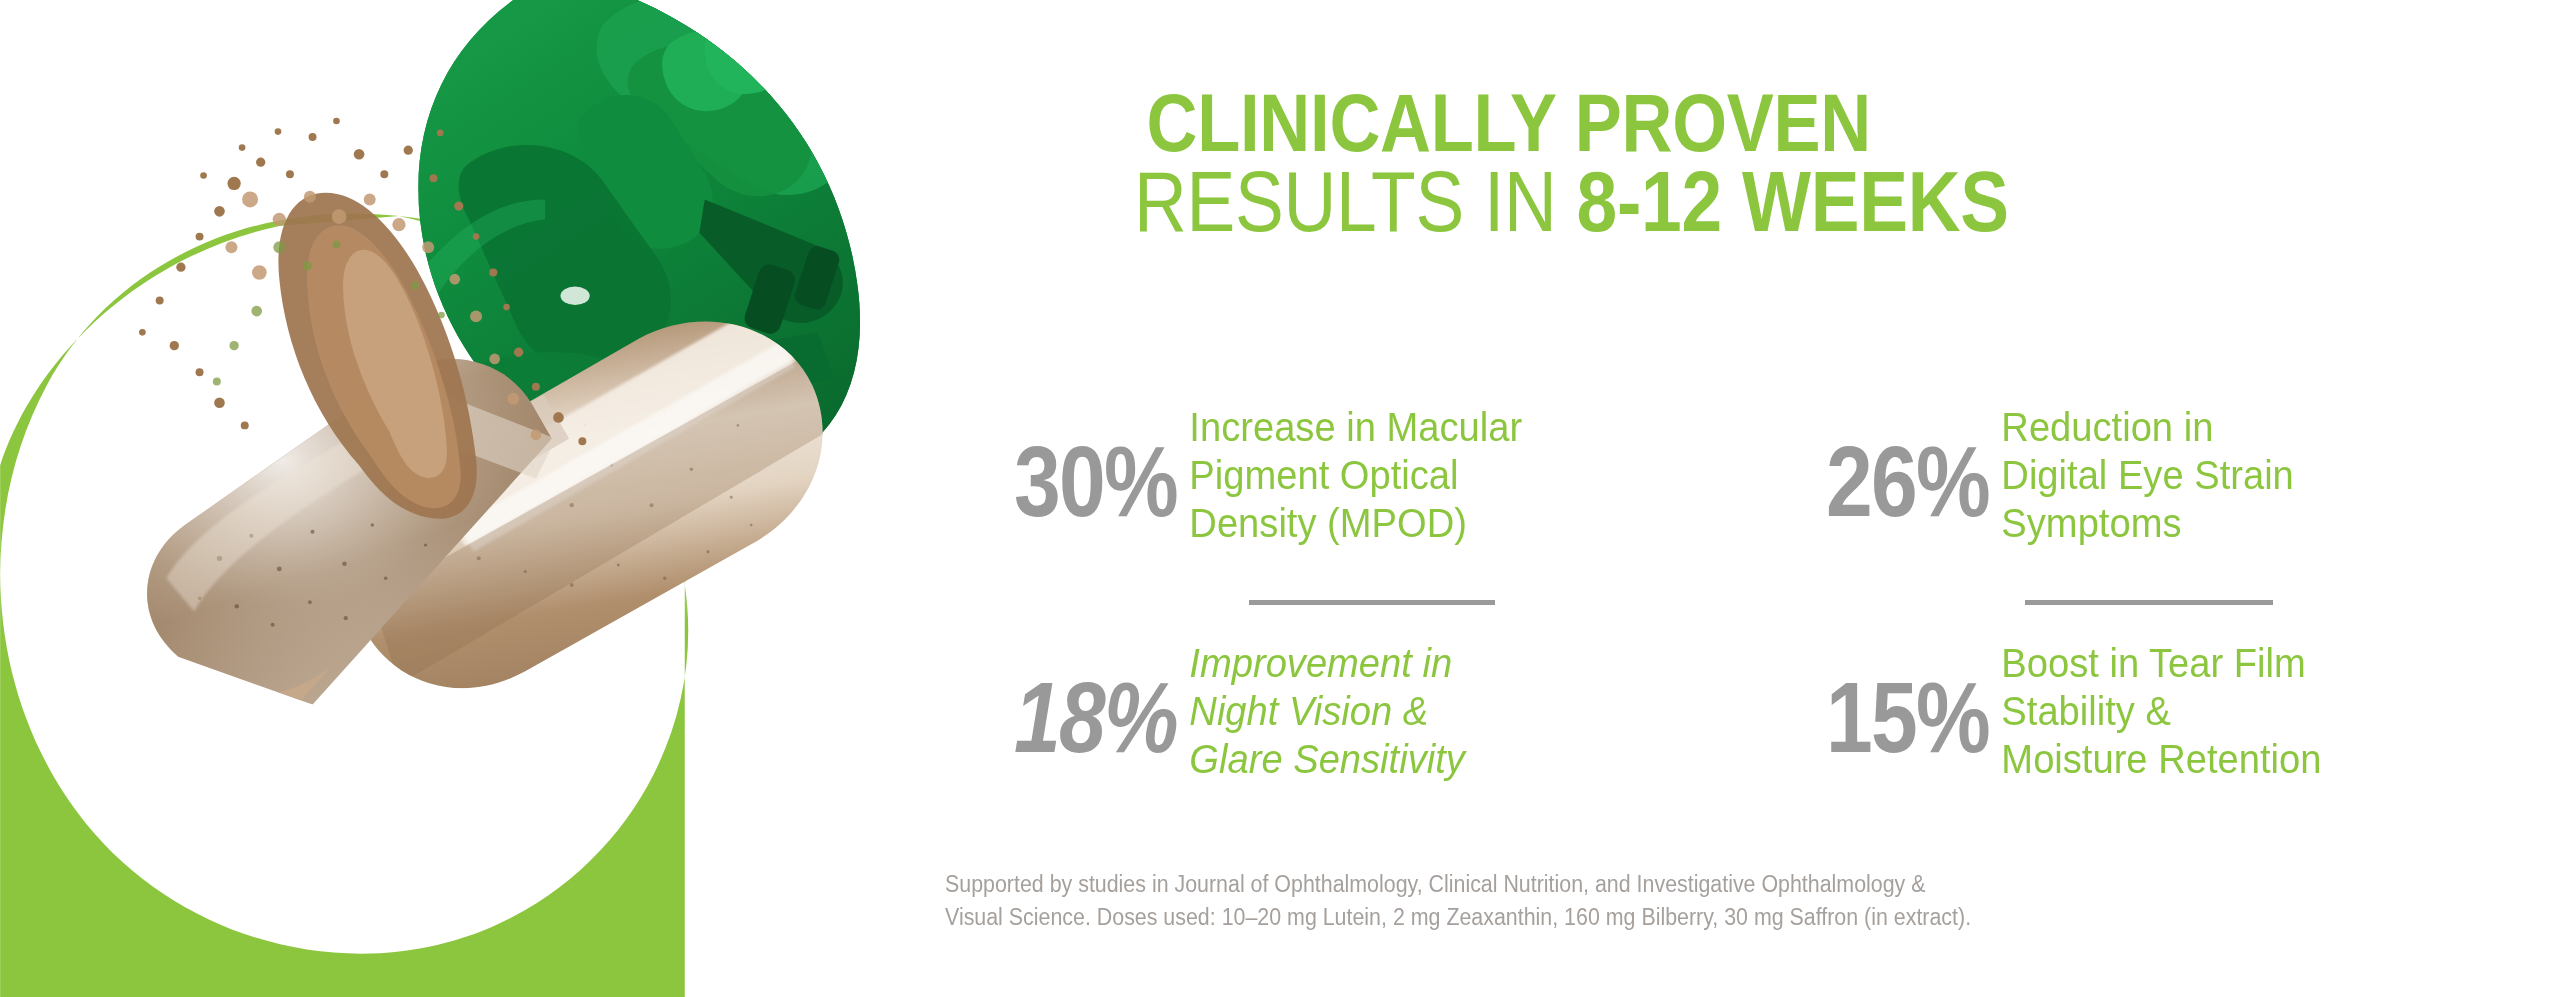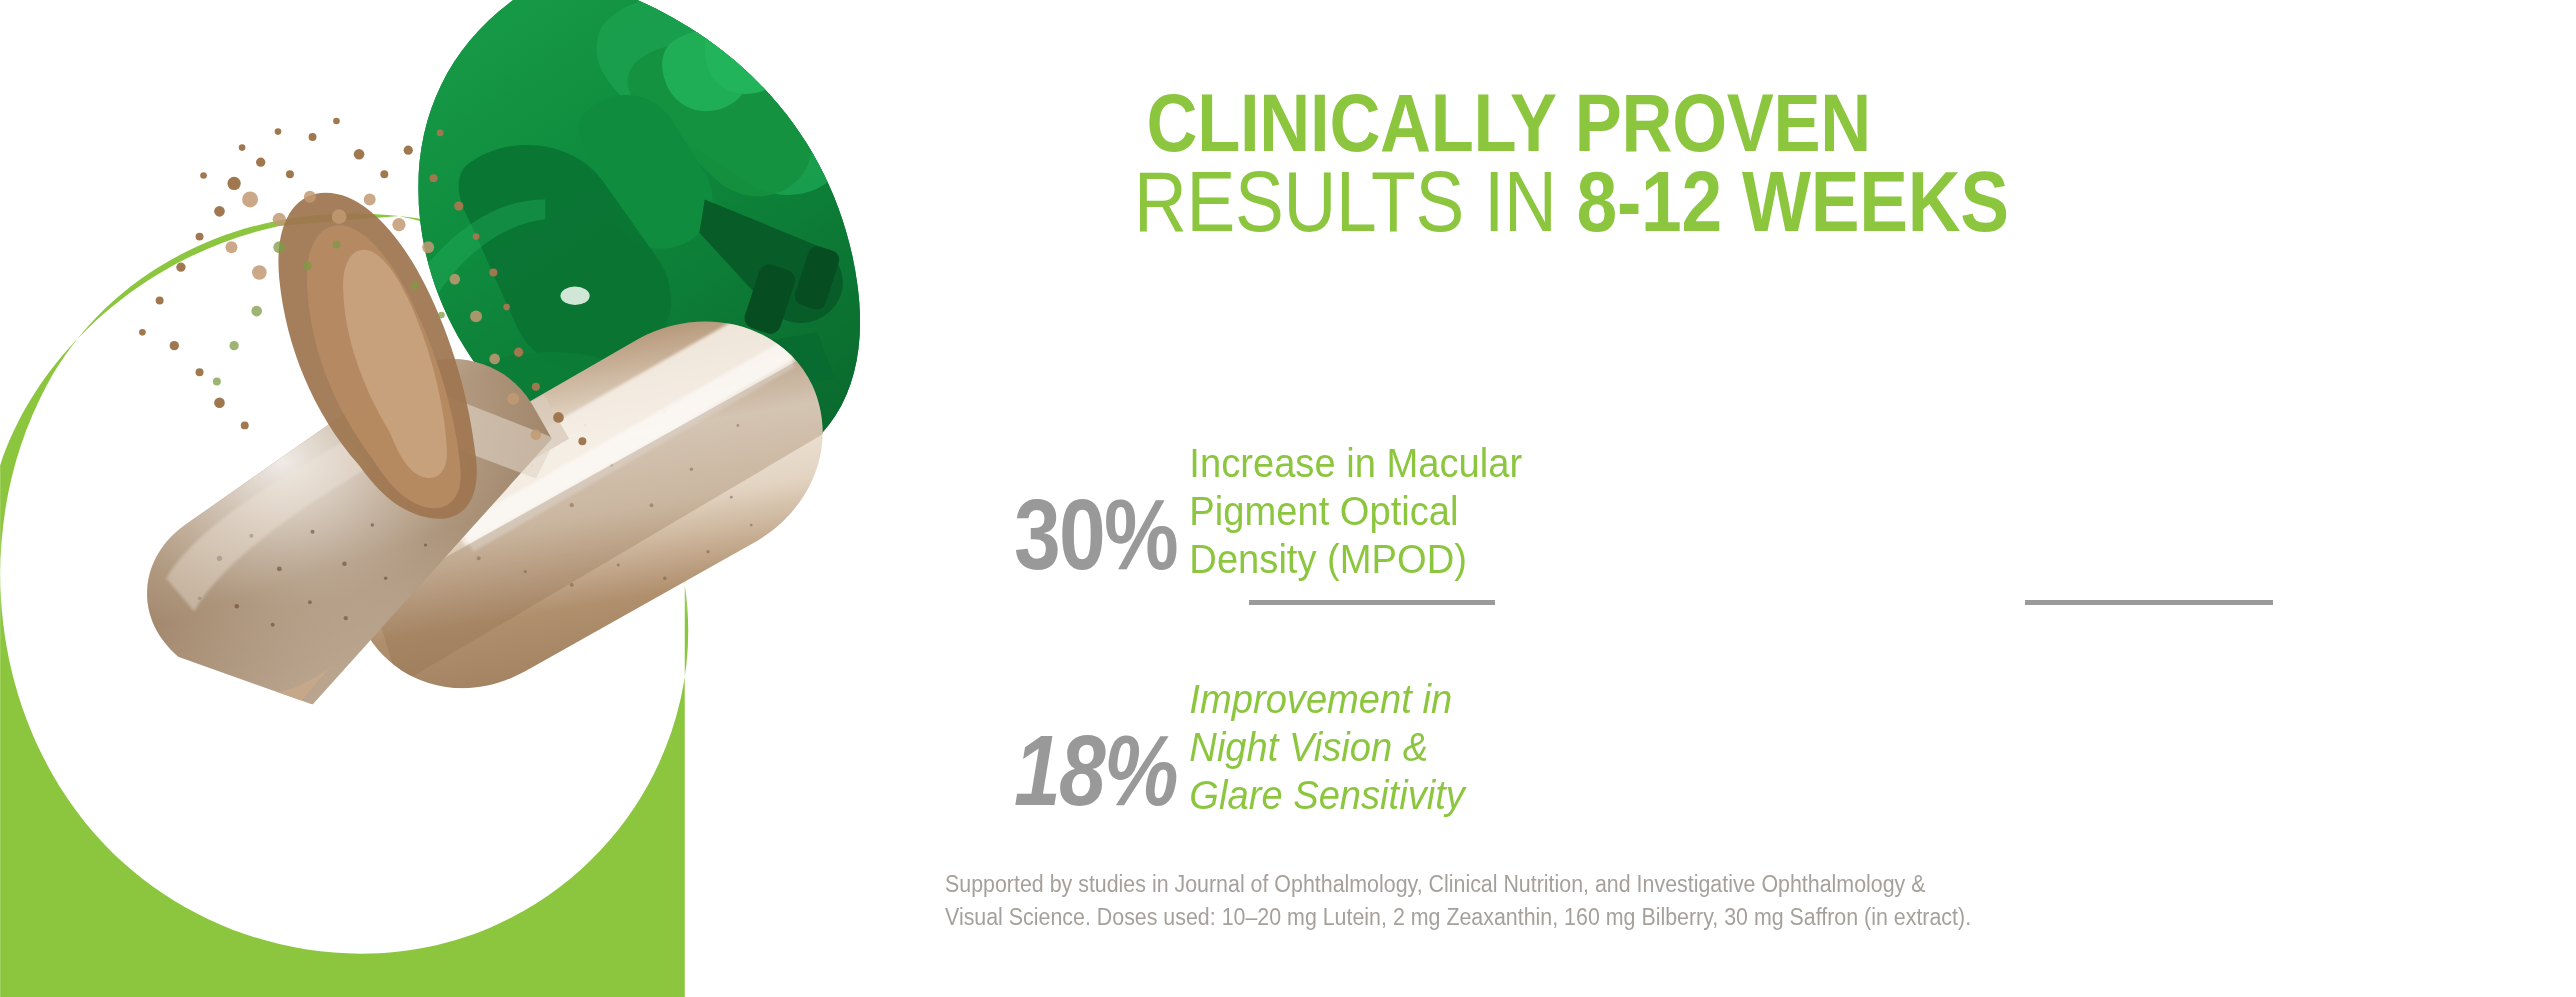--- a/index.html
+++ b/index.html
@@ -73,22 +73,21 @@
   #stats {
     position: absolute;
     left: 0px;
     top: 399px;
     width: 1659px;
     height: 439px;
   }
   .stat-cell {
     position: absolute;
     display: flex;
-    align-items: flex-end;
-    margin-top: 36px;
+    align-items: flex-start;
   }
   .stat-cell.c-r0c0 { left: 6.6px;   top: 0px;   width: 784px; }
   .stat-cell.c-r0c1 { left: 818px; top: 0px;   width: 841px; }
   .stat-cell.c-r1c0 { left: 6.6px;   top: 236px; width: 784px; font-style: italic; }
   .stat-cell.c-r1c1 { left: 818px; top: 236px; width: 841px; }
 
   .stat-number {
     color: #999999;
     font-size: 100px;
     font-weight: 700;
@@ -453,30 +452,46 @@
 
     <div class="stat-cell c-r0c0">
       <div class="stat-number">30%</div>
       <div class="stat-label">
         <span class="lbl-row">Increase in Macular</span>
         <span class="lbl-row">Pigment Optical</span>
         <span class="lbl-row">Density (MPOD)</span>
       </div>
     </div>
 
+    <div class="stat-cell c-r0c1">
+      <div class="stat-number">26%</div>
+      <div class="stat-label">
+        <span class="lbl-row">Reduction in</span>
+        <span class="lbl-row">Digital Eye Strain</span>
+        <span class="lbl-row">Symptoms</span>
+      </div>
+    </div>
 
     <div class="stat-cell c-r1c0">
       <div class="stat-number">18%</div>
       <div class="stat-label">
         <span class="lbl-row">Improvement in</span>
         <span class="lbl-row">Night Vision &amp;</span>
         <span class="lbl-row">Glare Sensitivity</span>
       </div>
     </div>
 
+    <div class="stat-cell c-r1c1">
+      <div class="stat-number">15%</div>
+      <div class="stat-label">
+        <span class="lbl-row">Boost in Tear Film</span>
+        <span class="lbl-row">Stability &amp;</span>
+        <span class="lbl-row">Moisture Retention</span>
+      </div>
+    </div>
 
     <div class="divider" id="divider-left"></div>
     <div class="divider" id="divider-right"></div>
   </div>
 
   <div id="footnote">
     <span class="fn-row">Supported by studies in Journal of Ophthalmology, Clinical Nutrition, and Investigative Ophthalmology &amp;</span>
     <span class="fn-row">Visual Science. Doses used: 10–20 mg Lutein, 2 mg Zeaxanthin, 160 mg Bilberry, 30 mg Saffron (in extract).</span>
   </div>
 

